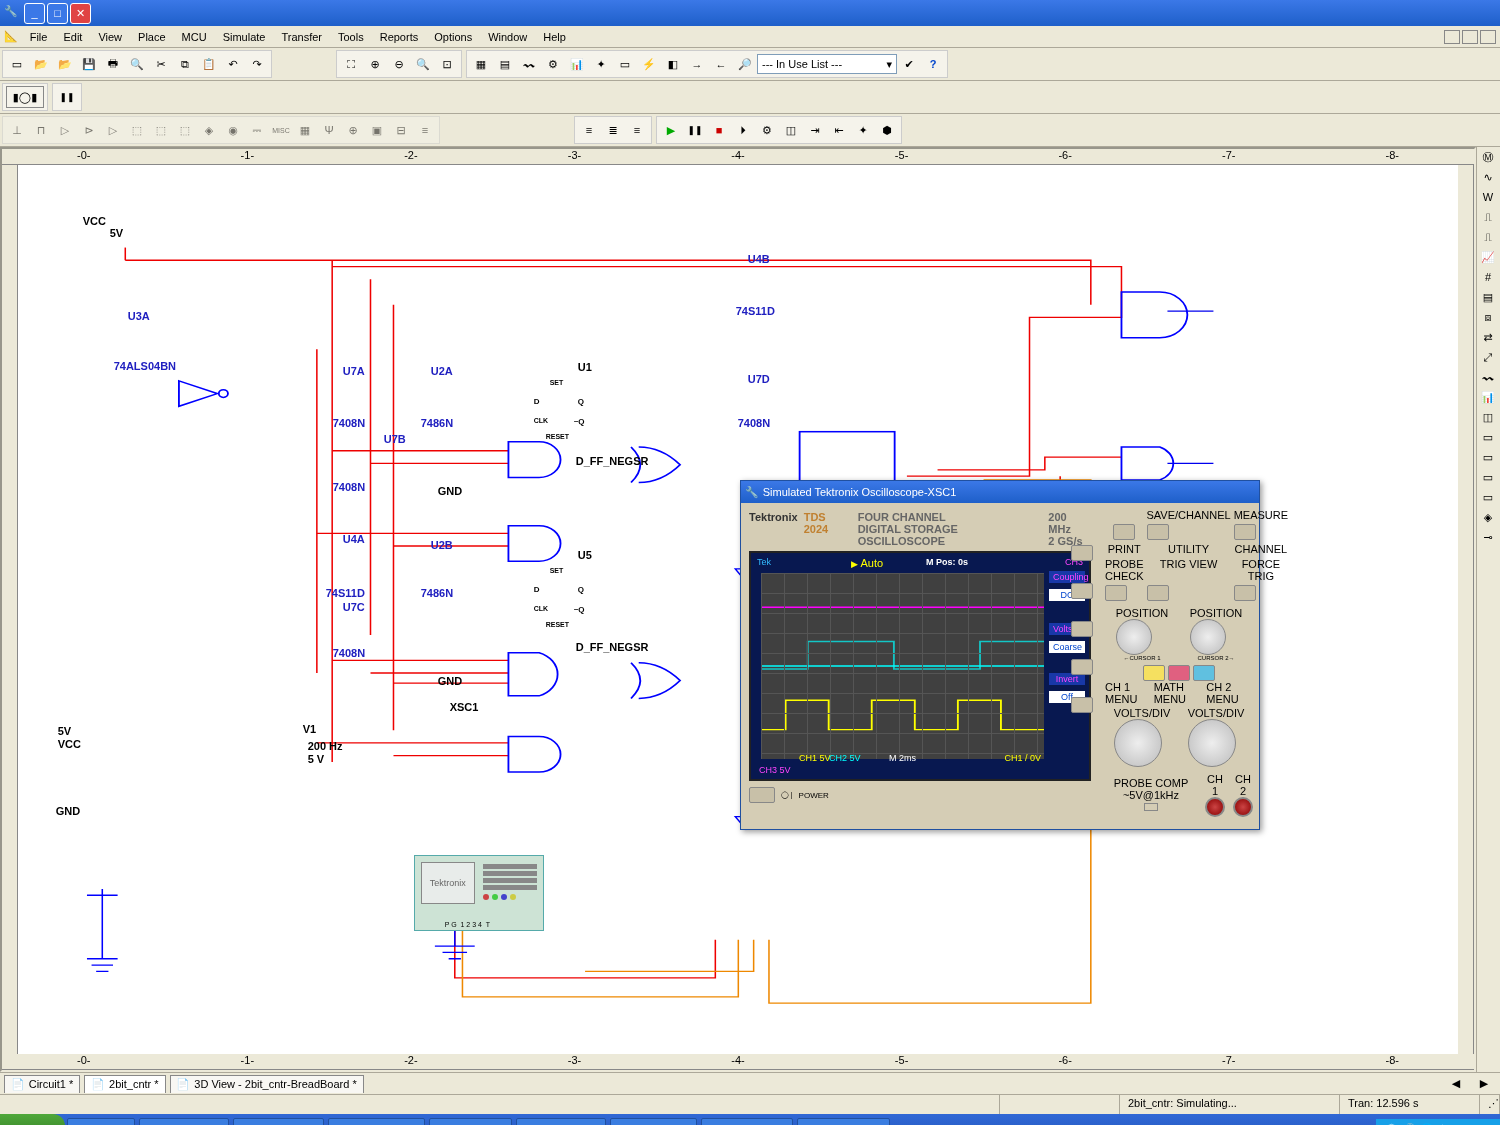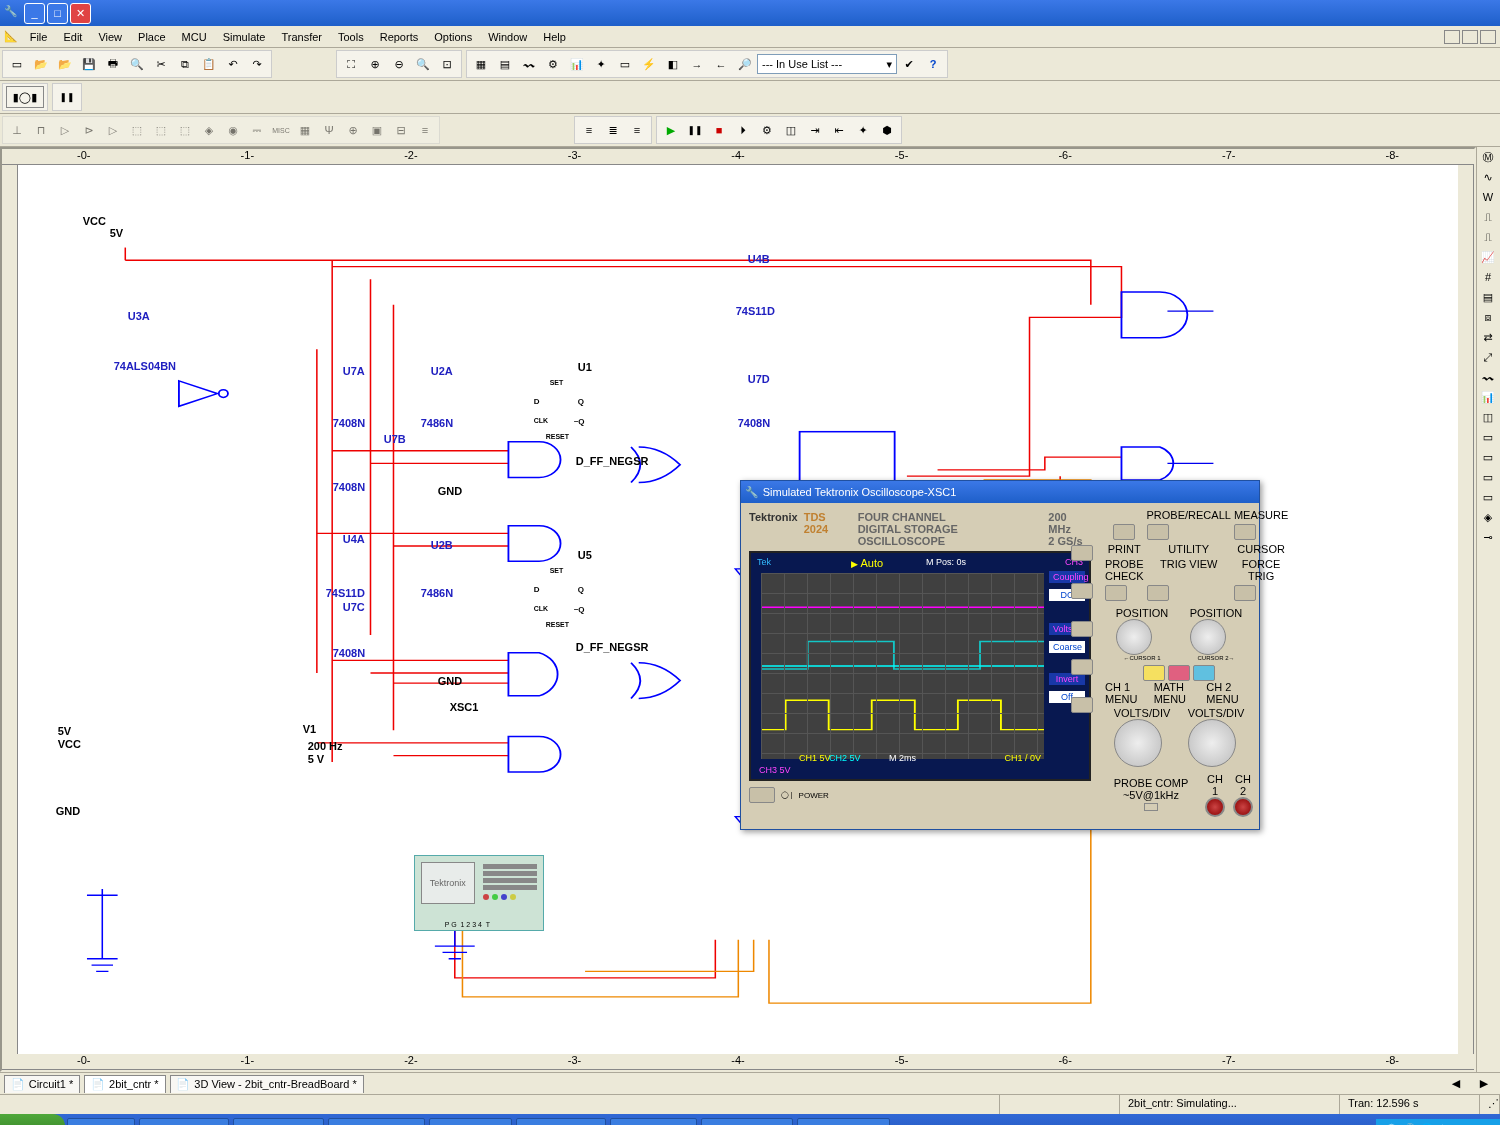--- a/index.html
+++ b/index.html
@@ -433,21 +433,21 @@
     <div class="oscope-screen-area">
       <div class="oscope-brand">
         <span class="tektronix-logo">Tektronix</span>
         <span class="model">TDS 2024</span>
         <span class="sub"><span>FOUR CHANNEL</span><br><span>DIGITAL STORAGE OSCILLOSCOPE</span></span>
         <span class="sub" style="margin-left:auto;"><span>200 MHz</span><br><span>2 GS/s</span></span>
       </div>
       <div class="oscope-display">
         <div class="scope-text" style="left:6px; top:4px;">Tek</div>
         <div class="scope-text" style="left:100px; top:4px; color:#ff0;">▶ <span>Auto</span></div>
-        <div class="scope-text" style="left:175px; top:4px; color:#fff;">M Pos: 0s</div>
+        <div class="scope-text" style="left:175px; top:4px; color:#fff;font-weight:bold;">M Pos: 0s</div>
         <div class="scope-text" style="right:6px; top:4px; color:#f4f;">CH3</div>
         <div class="oscope-grid">
           <svg width="100%" height="100%" viewBox="0 0 230 190" preserveAspectRatio="none">
             <path class="wave-magenta" d="M0 35 L230 35"></path>
             <path class="wave-cyan" d="M0 95 L230 95"></path>
             <path class="wave-yellow" d="M0 160 L20 160 L20 130 L55 130 L55 160 L90 160 L90 130 L125 130 L125 160 L160 160 L160 130 L195 130 L195 160 L230 160"></path>
             <path class="wave-cyan" d="M0 98 L38 98 L38 70 L108 70 L108 98 L178 98 L178 70 L230 70" opacity="0.7"></path>
           </svg>
         </div>
         <div class="scope-sidebtn" style="top:18px; color:#f4f;">Coupling</div>
@@ -464,28 +464,28 @@
       </div>
       <div style="display:flex; align-items:center; gap:6px; margin-top:6px;">
         <div style="width:26px;height:16px;border:1px solid #888;border-radius:2px;background:#c8c0a8;"></div>
         <span style="font-size:7px;">◯ |</span>
         <span style="font-size:8px;">POWER</span>
       </div>
     </div>
     <div class="oscope-controls">
       <div style="display:grid; grid-template-columns:repeat(3,1fr); gap:3px; font-size:6px; text-align:center;">
         <span></span>
-          <span>PROBE/RECALL</span>
+          <span>SAVE/CHANNEL</span>
           <span>MEASURE</span>
         <div class="scope-hardbtn" style="grid-column:1; justify-self:center;"></div>
         <div class="scope-hardbtn"></div>
         <div class="scope-hardbtn"></div>
         <span style="grid-column:1;">PRINT</span>
         <span>UTILITY</span>
-          <span>CURSOR</span>
+          <span>CHANNEL</span>
         <span style="grid-column:1;">PROBE CHECK</span>
         <span>TRIG VIEW</span>
           <span>FORCE TRIG</span>
         <div class="scope-hardbtn"></div>
         <div class="scope-hardbtn"></div>
         <div class="scope-hardbtn"></div>
       </div>
       <div style="display:flex; justify-content:space-around; margin-top:6px; font-size:7px;">
         <div style="text-align:center;">
           <div>POSITION</div>

